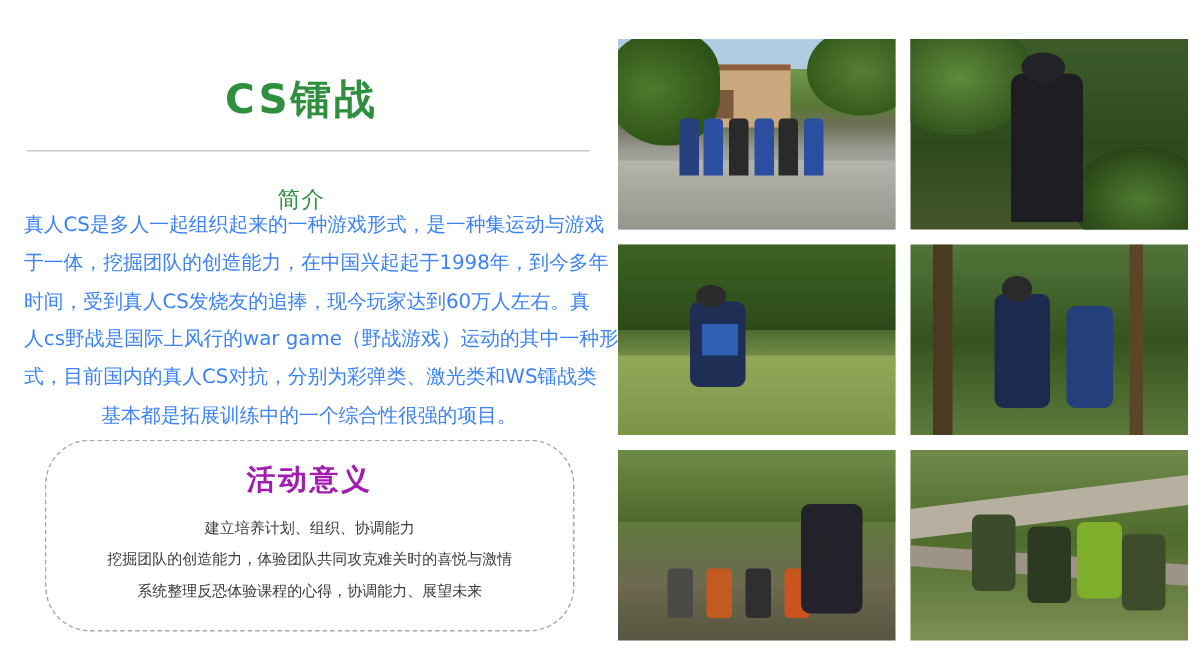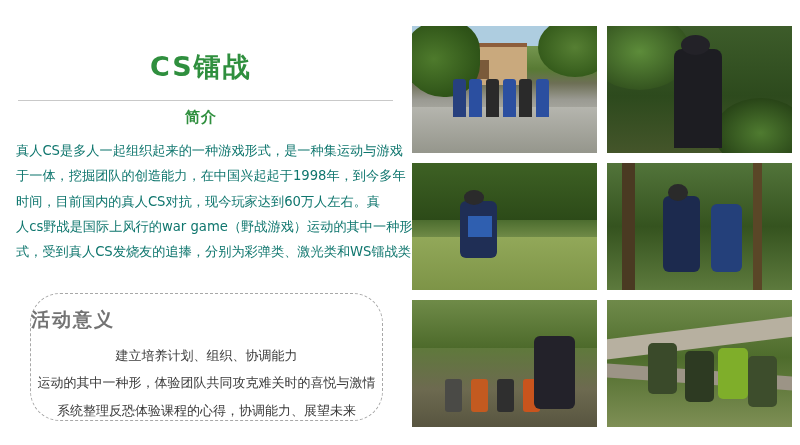--- a/index.html
+++ b/index.html
@@ -46,34 +46,34 @@
     left: 18px;
     top: 100px;
     width: 375px;
     height: 1px;
     background: #c9c9c9;
   }
 
   .section-label {
     position: absolute;
     left: 185px;
-    top: 108px;
+    top: 124px;
     font-size: 15px;
-    font-weight: bold;
+    font-weight: normal;
     color: #2f8f3e;
     letter-spacing: 1px;
   }
 
   .intro-body {
     position: absolute;
     left: 16px;
     top: 138px;
     width: 380px;
     font-size: 13.2px;
-    color: #0f766e;
+    color: #3b82f6;
     line-height: 1.92;
     text-align: justify;
     text-justify: inter-ideograph;
   }
   .intro-line {
     display: block;
     white-space: nowrap;
   }
   .intro-line.center {
     text-align: center;
@@ -88,33 +88,33 @@
     height: 128px;
     border: 1px dashed #a8a8a8;
     border-radius: 30px;
     box-sizing: border-box;
   }
   .meaning-title {
     position: absolute;
     left: 0;
     right: 0;
     top: 13px;
-    text-align: left;
+    text-align: center;
     font-size: 19px;
     font-weight: bold;
-    color: #737373;
+    color: #a21caf;
     letter-spacing: 2px;
   }
   .meaning-lines {
     position: absolute;
     left: 0;
     right: 0;
     top: 48px;
     text-align: center;
-    font-size: 13px;
+    font-size: 10px;
     color: #3b3b3b;
     line-height: 2.1;
   }
   .meaning-lines span {
     display: block;
     white-space: nowrap;
   }
 
   
   .photo-grid {
@@ -198,30 +198,31 @@
 
     <div class="main-title">CS镭战</div>
 
     <div class="divider"></div>
 
     <div class="section-label">简介</div>
 
     <div class="intro-body">
       <span class="intro-line">真人CS是多人一起组织起来的一种游戏形式，是一种集运动与游戏</span>
       <span class="intro-line">于一体，挖掘团队的创造能力，在中国兴起起于1998年，到今多年</span>
-      <span class="intro-line">时间，目前国内的真人CS对抗，现今玩家达到60万人左右。真</span>
+      <span class="intro-line">时间，受到真人CS发烧友的追捧，现今玩家达到60万人左右。真</span>
       <span class="intro-line">人cs野战是国际上风行的war game（野战游戏）运动的其中一种形</span>
-      <span class="intro-line">式，受到真人CS发烧友的追捧，分别为彩弹类、激光类和WS镭战类</span>
+      <span class="intro-line">式，目前国内的真人CS对抗，分别为彩弹类、激光类和WS镭战类</span>
+      <span class="intro-line center">基本都是拓展训练中的一个综合性很强的项目。</span>
     </div>
 
     <div class="meaning-box">
       <div class="meaning-title">活动意义</div>
       <div class="meaning-lines">
         <span>建立培养计划、组织、协调能力</span>
-        <span>运动的其中一种形，体验团队共同攻克难关时的喜悦与激情</span>
+        <span>挖掘团队的创造能力，体验团队共同攻克难关时的喜悦与激情</span>
         <span>系统整理反恐体验课程的心得，协调能力、展望未来</span>
       </div>
     </div>
   </div>
 
   <div class="photo-grid">
 
     <div class="photo p1">
       <div class="sky"></div>
       <div class="bld"></div>

